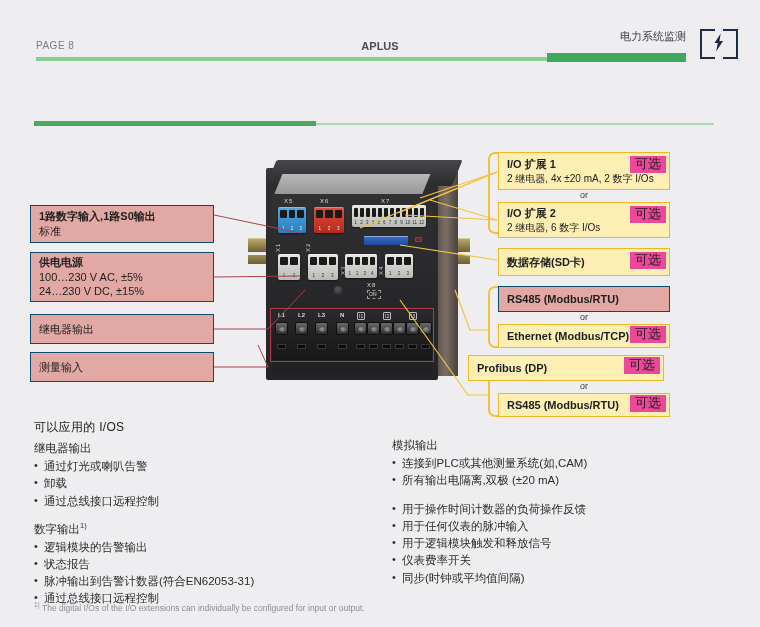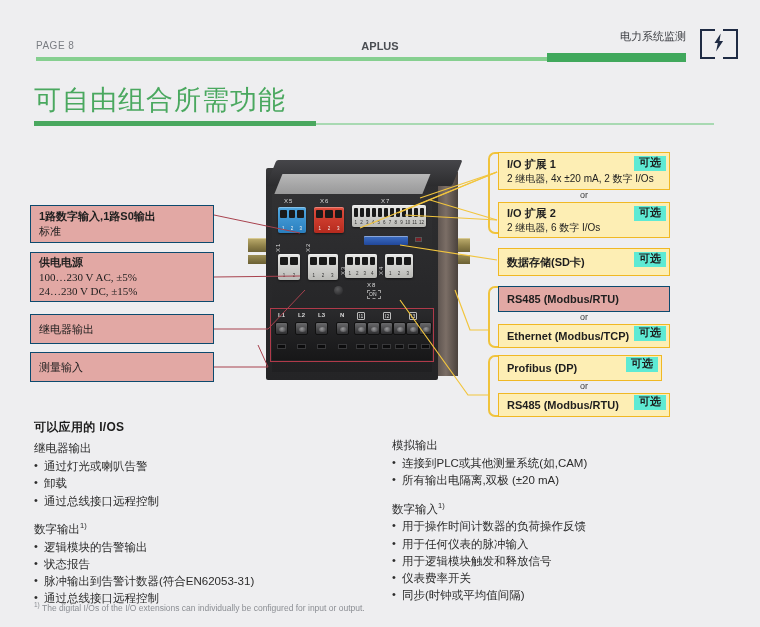--- a/index.html
+++ b/index.html
@@ -185,22 +185,22 @@
   .box.salmon {
     background: #e2a8a4; border: 1px solid #0c4a6e; color: #1e1e1e;
   }
   .box.yellow {
     background: #fdeeb4; border: 1.5px solid #f0b824; color: #1e1e1e;
   }
   .box .b-title { font-weight: bold; }
   .box .b-sub { font-weight: normal; }
   .badge {
     position: absolute; right: 3px; top: 3px;
-    background: #5eead4; color: #1c1c1c;
-    font-size: 11px; font-weight: bold;
+    background: #ec4899; color: #1c1c1c;
+    font-size: 13px; font-weight: normal;
     padding: 0px 5px 1px 5px; line-height: 1.25;
   }
   .or-lbl {
     position: absolute; font-size: 9px; color: #3a3a3a;
     text-align: center;
   }
 
   
   .bracket {
     position: absolute; border: 2px solid #f0c33c;
@@ -208,21 +208,21 @@
     border-top-left-radius: 7px; border-bottom-left-radius: 7px;
   }
 
   
   #leaders { position: absolute; left: 0; top: 0; width: 760px; height: 627px;
              pointer-events: none; }
 
   
   .col { position: absolute; font-size: 11.5px; color: #2b2b2b; }
   .col h3 {
-    font-size: 12px; font-weight: bold; color: #1c1c1c;
+    font-size: 12px; font-weight: normal; color: #1c1c1c;
     margin-bottom: 5px; letter-spacing: .3px;
   }
   .col .grp { margin-bottom: 11px; }
   .col .grp > .gh { margin-bottom: 2px; }
   .col ul { list-style: none; }
   .col li { position: relative; padding-left: 10px; line-height: 1.5; }
   .col li::before {
     content: "\2022"; position: absolute; left: 0; top: -1px; font-size: 11px;
   }
   .col sup { font-size: 7.5px; vertical-align: super; }
@@ -248,21 +248,20 @@
       <div class="gap-t"></div>
       <div class="gap-b"></div>
       <div class="bolt">
         <svg width="11" height="18" viewBox="0 0 11 18">
           <path d="M7.2 0 L1 9.5 L4.3 9.5 L2.6 18 L9.6 7.5 L6.0 7.5 Z" fill="#1f2b44"></path>
         </svg>
       </div>
     </div>
   </div>
 
-  <div id="title">可自由组合所需功能</div>
   <div id="title-rule"></div>
   <div id="title-rule-thin"></div>
 
   <div id="device">
     <div class="dev-railtop"></div>
     <div class="dev-railbot"></div>
     <div class="dev-side"></div>
     <div class="dev-body"></div>
     <div class="dev-top"></div>
     <div class="dev-label"></div>
@@ -447,21 +446,21 @@
       <path d="M489 330 L470 330 L455 290"></path>
       <path d="M489 395 L468 395 L400 300"></path>
     </g>
   </svg>
 
   <div class="box salmon" style="left:30px; top:205px; width:184px; height:38px;">
     <div class="b-title">1路数字输入,1路S0输出</div>
     <div class="b-sub">标准</div>
   </div>
 
-  <div class="box salmon" style="left:30px; top:252px; width:184px; height:50px;font-family:Liberation Serif, serif;">
+  <div class="box salmon" style="left:30px; top:252px; width:184px; height:50px;">
     <div class="b-title">供电电源</div>
     <div class="b-sub">100…230 V AC, ±5%</div>
     <div class="b-sub">24…230 V DC, ±15%</div>
   </div>
 
   <div class="box salmon" style="left:30px; top:314px; width:184px; height:30px;">
     <div class="b-title" style="font-weight:normal;">继电器输出</div>
   </div>
 
   <div class="box salmon" style="left:30px; top:352px; width:184px; height:30px;">
@@ -497,21 +496,21 @@
 
   <div class="or-lbl" style="left:498px; top:312px; width:172px;">or</div>
 
   <div class="box yellow" style="left:498px; top:324px; width:172px; height:24px;">
     <div class="b-title">Ethernet (Modbus/TCP)</div>
     <div class="badge" style="top:1px;">可选</div>
   </div>
 
   <div class="bracket" style="left:488px; top:355px; width:10px; height:62px;"></div>
 
-  <div class="box yellow" style="left:498px; top:355px; width:164px; height:26px;">
+  <div class="box yellow" style="left:468px; top:355px; width:196px; height:26px;">
     <div class="b-title">Profibus (DP)</div>
     <div class="badge" style="top:1px;">可选</div>
   </div>
 
   <div class="or-lbl" style="left:498px; top:381px; width:172px;">or</div>
 
   <div class="box yellow" style="left:498px; top:393px; width:172px; height:24px;">
     <div class="b-title">RS485 (Modbus/RTU)</div>
     <div class="badge" style="top:1px;">可选</div>
   </div>
@@ -542,21 +541,20 @@
   <div class="col" style="left:392px; top:438px; width:350px;">
     <div class="grp">
       <div class="gh">模拟输出</div>
       <ul>
         <li>连接到PLC或其他测量系统(如,CAM)</li>
         <li>所有输出电隔离,双极 (±20 mA)</li>
       </ul>
     </div>
 
     <div class="grp">
-      <div class="gh"><span>数字输入</span><sup>1)</sup></div>
       <ul>
         <li>用于操作时间计数器的负荷操作反馈</li>
         <li>用于任何仪表的脉冲输入</li>
         <li>用于逻辑模块触发和释放信号</li>
         <li>仪表费率开关</li>
         <li>同步(时钟或平均值间隔)</li>
       </ul>
     </div>
   </div>
 

